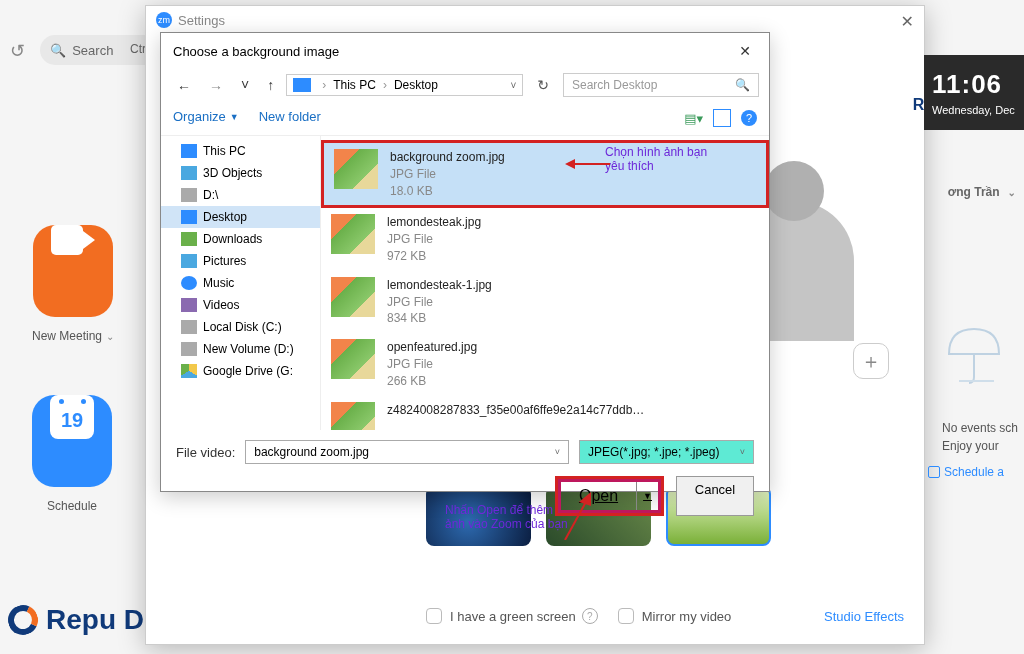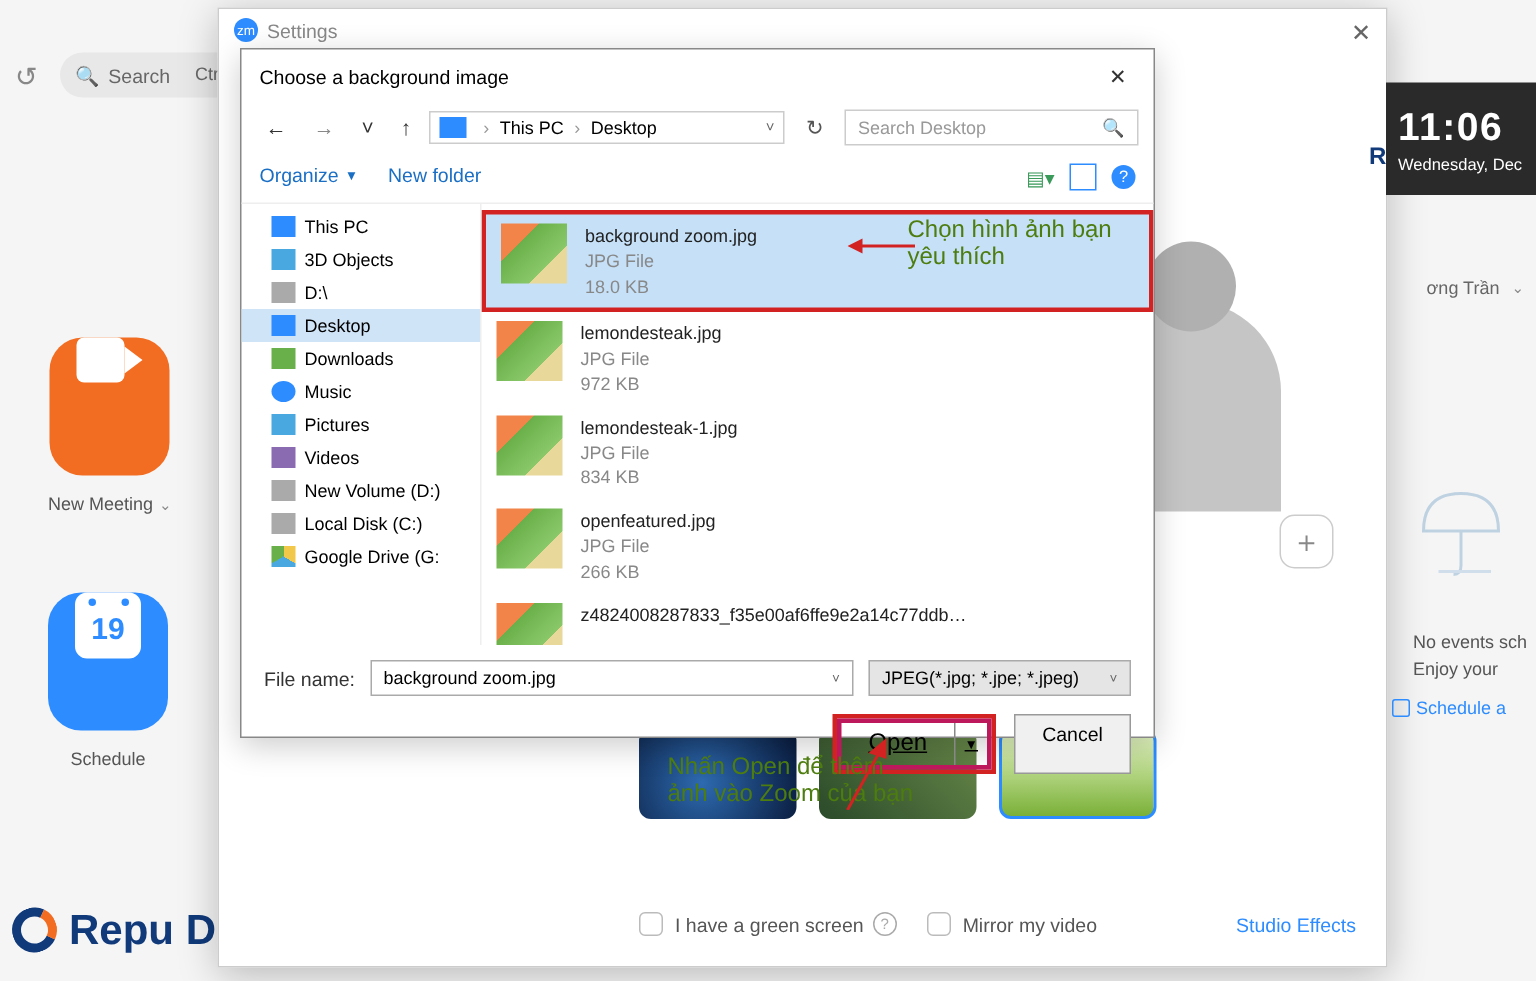--- a/index.html
+++ b/index.html
@@ -43,21 +43,21 @@
 .thumb.sel { border: 2px solid #2d8cff; }
 .vb-opts { position: absolute; bottom: 20px; left: 280px; right: 20px; display: flex; align-items: center; font-size: 13px; color: #555; }
 .chk { width: 16px; height: 16px; border: 1.5px solid #bbb; border-radius: 4px; margin-right: 8px; display: inline-block; }
 .q-ico { width: 16px; height: 16px; border: 1px solid #aaa; border-radius: 50%; display: inline-flex; align-items: center; justify-content: center; font-size: 10px; color: #aaa; margin-left: 6px; }
 .studio-link { margin-left: auto; color: #2d8cff; }
 .add-btn { position: absolute; top: 337px; right: 35px; width: 36px; height: 36px; border: 1.5px solid #ccc; border-radius: 10px; display: flex; align-items: center; justify-content: center; font-size: 20px; color: #888; }
 .avatar-back { position: absolute; top: 195px; right: 70px; width: 120px; height: 140px; background: #c5c5c5; border-radius: 60px 60px 0 0; }
 .avatar-back::before { content: ''; position: absolute; top: -40px; left: 30px; width: 60px; height: 60px; background: #b0b0b0; border-radius: 50%; }
 
 
-.annotation { color: #4d7c0f; font-size: 16px; position: absolute; }
+.annotation { color: #6d28d9; font-size: 12px; position: absolute; }
 .ann1 { top: 145px; left: 605px; }
 .ann2 { top: 503px; left: 445px; }
 .arrow { position: absolute; }
 
 
 .file-dialog { position: absolute; top: 32px; left: 160px; width: 610px; height: 460px; background: #fff; border: 1px solid #888; box-shadow: 0 5px 20px rgba(0,0,0,0.2); }
 .fd-title { padding: 8px 12px; font-size: 13px; display: flex; justify-content: space-between; align-items: center; }
 .fd-close { font-size: 14px; color: #333; padding: 2px 6px; }
 .fd-nav { display: flex; align-items: center; padding: 4px 10px; gap: 6px; }
 .nav-btn { padding: 4px 6px; color: #888; font-size: 14px; }
@@ -93,34 +93,34 @@
 .file-row.hl { border: 3px solid #d32222; }
 .file-thumb { width: 44px; height: 40px; background: linear-gradient(135deg, #f2844a 30%, #6ab04a 30%, #8ac86a 70%, #e8d89a 70%); flex-shrink: 0; }
 .file-info { font-size: 12px; line-height: 1.4; }
 .file-name { color: #222; white-space: nowrap; overflow: hidden; text-overflow: ellipsis; max-width: 260px; }
 .file-type { color: #888; }
 .file-size { color: #888; }
 .fd-footer { padding: 10px 15px; }
 .fn-row { display: flex; align-items: center; gap: 10px; font-size: 13px; margin-bottom: 12px; }
 .fn-row label { color: #333; }
 .fn-input { flex: 1; border: 1px solid #aaa; padding: 4px 8px; display: flex; justify-content: space-between; align-items: center; font-size: 12px; }
-.filter-sel { width: 175px; border: 1px solid #aaa; padding: 4px 8px; display: flex; justify-content: space-between; align-items: center; font-size: 12px; background: #e5e5e5; }
+.filter-sel { width: 175px; border: 1px solid #aaa; padding: 4px 8px; display: flex; justify-content: space-between; align-items: center; font-size: 12px; background: #5eead4; }
 .btn-row { display: flex; justify-content: flex-end; gap: 12px; }
 .btn { min-width: 78px; padding: 5px 12px; border: 1px solid #999; background: #f0f0f0; font-size: 13px; text-align: center; }
 .open-btn { display: flex; border: 3px solid #be185d; text-decoration: underline; }
 .open-btn .main { padding: 5px 18px; border-right: 1px solid #888; }
 .open-btn .dd { padding: 5px 6px; font-size: 9px; display: flex; align-items: center; }
 .open-hl { border: 3px solid #d32222; padding: 0; display: inline-flex; }
 
 
 .right-col { position: absolute; top: 55px; right: 0; width: 100px; height: 560px; }
 .clock-box { background: #2a2a2a; color: #fff; padding: 14px 8px; text-align: left; }
 .clock-time { font-size: 26px; font-weight: 600; letter-spacing: 1px; }
 .clock-date { font-size: 11px; margin-top: 4px; }
-.user-row { margin-top: 55px; font-size: 12px; color: #666; display: flex; align-items: center; justify-content: flex-end; gap: 4px; padding-right: 8px; }
+.user-row { margin-top: 55px; font-size: 12px; color: #666; display: flex; align-items: center; justify-content: flex-end; gap: 4px; padding-right: 8px; font-weight: bold; }
 .umbrella { margin-top: 120px; display: flex; justify-content: center; }
 .umbrella svg { opacity: 0.5; }
 .events-text { margin-top: 30px; font-size: 12px; color: #555; text-align: left; padding-left: 18px; line-height: 1.5; }
 .sched-link { color: #2d8cff; font-size: 12px; margin-top: 10px; display: flex; align-items: center; gap: 4px; padding-left: 4px; }
 .cal-sm { width: 12px; height: 12px; border: 1.5px solid #2d8cff; border-radius: 2px; }
 .repu-top { position: absolute; top: 55px; right: 15px; text-align: center; }
 .repu-top .logo-r { width: 34px; height: 34px; border: 7px solid #103a7a; border-radius: 50%; margin: 0 auto 4px; border-right-color: #f26d21; transform: rotate(-20deg); }
 .repu-top .txt { color: #103a7a; font-weight: bold; font-size: 16px; }
 .stack-ico { position: absolute; top: 55px; right: 120px; width: 26px; height: 26px; background: #888; border-radius: 6px; box-shadow: -3px 3px 0 #aaa; }
 </style>
@@ -275,38 +275,38 @@
         </div>
         <div class="sb-item sel">
           <span class="sb-ico ico-pc"></span>
           <span>Desktop</span>
         </div>
         <div class="sb-item">
           <span class="sb-ico ico-dl"></span>
           <span>Downloads</span>
         </div>
         <div class="sb-item">
+          <span class="sb-ico ico-pic"></span>
+          <span>Pictures</span>
+        </div>
+        <div class="sb-item">
           <span class="sb-ico ico-music"></span>
           <span>Music</span>
         </div>
         <div class="sb-item">
-          <span class="sb-ico ico-pic"></span>
-          <span>Pictures</span>
-        </div>
-        <div class="sb-item">
           <span class="sb-ico ico-vid"></span>
           <span>Videos</span>
         </div>
         <div class="sb-item">
           <span class="sb-ico ico-disk"></span>
+          <span>Local Disk (C:)</span>
+        </div>
+        <div class="sb-item">
+          <span class="sb-ico ico-disk"></span>
           <span>New Volume (D:)</span>
-        </div>
-        <div class="sb-item">
-          <span class="sb-ico ico-disk"></span>
-          <span>Local Disk (C:)</span>
         </div>
         <div class="sb-item">
           <span class="sb-ico ico-gdrive"></span>
           <span>Google Drive (G:</span>
         </div>
       </div>
     <div class="fd-files" id="file-list">
         <div class="file-row sel hl">
           <div class="file-thumb"></div>
     <div class="file-info">
@@ -344,21 +344,21 @@
     <div class="file-info">
       <div class="file-name">z4824008287833_f35e00af6ffe9e2a14c77ddb35a9dd0a.jpg</div>
       <div class="file-type"></div>
       <div class="file-size"></div>
     </div>
         </div>
       </div>
   </div>
   <div class="fd-footer">
     <div class="fn-row">
-      <label>File name:</label>
+      <label>File video:</label>
       <div class="fn-input">
         <span>background zoom.jpg</span>
         <span style="font-size:9px;color:#666">˅</span>
       </div>
       <div class="filter-sel">
         <span>JPEG(*.jpg; *.jpe; *.jpeg)</span>
         <span style="font-size:9px;color:#666">˅</span>
       </div>
     </div>
     <div class="btn-row">

